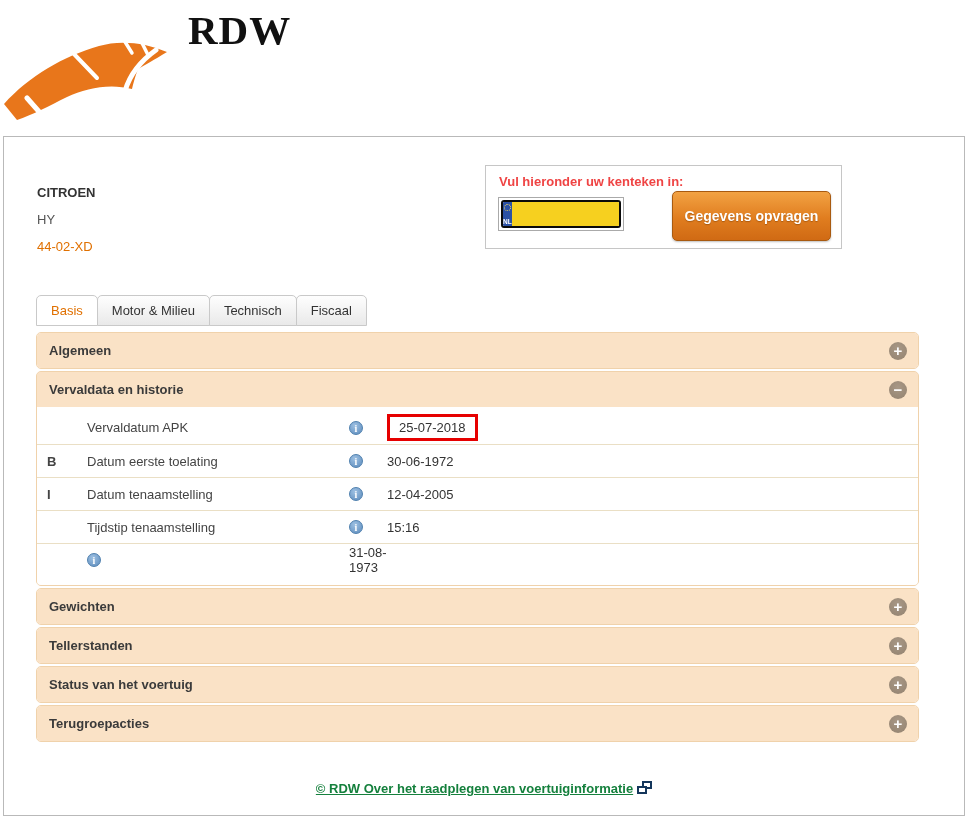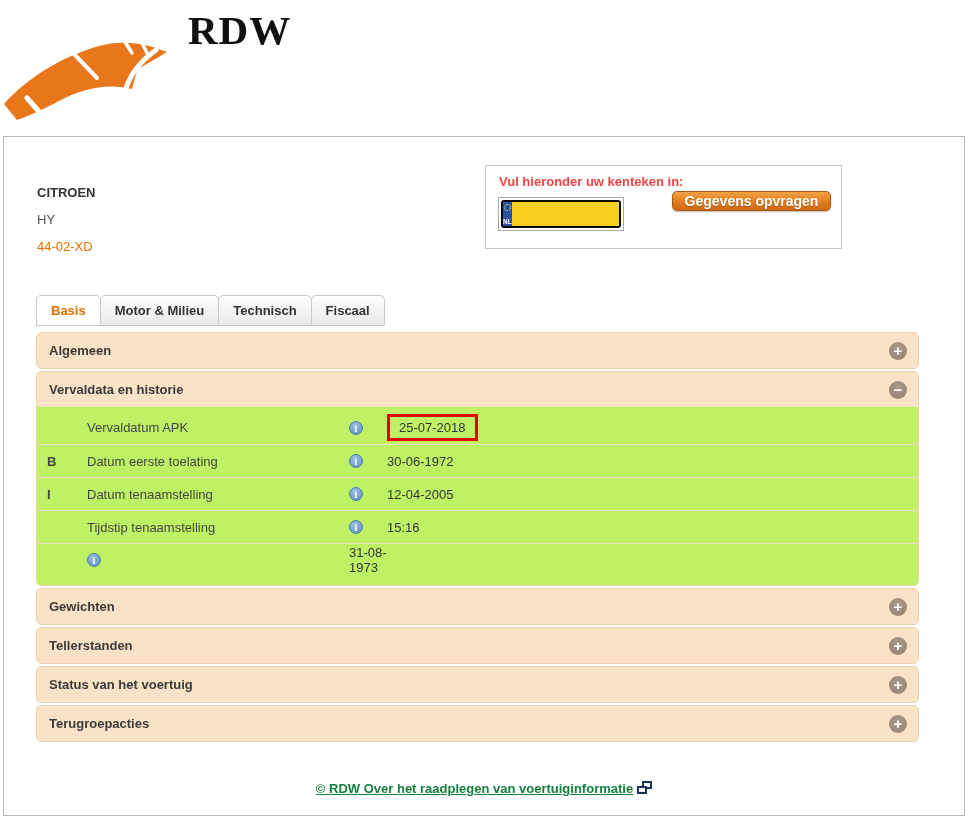--- a/index.html
+++ b/index.html
@@ -52,58 +52,58 @@
     padding:2px 0 1px;
   }
   .eu-stars { width:7px; height:7px; border:1px dotted #f0d35a; border-radius:50%; }
   .plate-eu .cc { font-size:6.5px; font-weight:bold; line-height:7px; }
   .plate-input {
     flex:1; border:0; outline:none; background:#f6d01f;
     font-family:"Liberation Sans", sans-serif; font-size:15px; font-weight:bold; color:#111;
     padding:0 4px;
   }
   .submit-btn {
-    position:absolute; left:186px; top:25px; width:159px; height:20px;
+    position:absolute; left:186px; top:25px; width:159px; height:50px;
     background:linear-gradient(#f2a243, #e07d1f 55%, #d06a14);
     border:1px solid #a85a10; border-radius:5px;
     color:#fff; font-weight:bold; font-size:14px;
     font-family:"Liberation Sans", sans-serif;
     text-shadow:0 1px 1px rgba(120,60,0,.5);
     box-shadow:0 1px 2px rgba(0,0,0,.25);
     cursor:pointer;
   }
 
   
   .tabs { position:absolute; left:32px; top:158px; display:flex; }
   .tab {
     height:31px; padding:0 14px; display:flex; align-items:center;
     border:1px solid #c9c9c9; border-radius:5px 5px 0 0;
     background:linear-gradient(#fefefe, #e9e9e9);
-    font-weight:bold; color:#333; cursor:pointer; margin-right:-1px;
+    font-weight:normal; color:#333; cursor:pointer; margin-right:-1px;
   }
   .tab.active { background:#fff; color:#e07000; z-index:2; }
 
   
   .accordion { position:absolute; left:32px; top:195px; width:883px; }
   .panel {
     background:#fae2c6; border:1px solid #f0d2ab; border-radius:5px;
     margin-bottom:2px; overflow:hidden;
   }
   .panel-header {
     height:35px; display:flex; align-items:center; justify-content:space-between;
     padding:0 11px 0 12px; cursor:pointer; background:#fae2c6;
   }
   .panel-title { font-weight:bold; color:#3a3a3a; }
   .toggle-icon {
     width:18px; height:18px; border-radius:50%;
     background:radial-gradient(circle at 50% 35%, #a89886, #93826f);
     color:#fff; font-size:15px; font-weight:bold; line-height:17px;
     text-align:center; flex:0 0 auto;
   }
-  .panel-body { background:#bef264; padding:4px 0 9px; }
+  .panel-body { background:#ffffff; padding:4px 0 9px; }
 
   .detail-row {
     display:grid; grid-template-columns:40px 262px 38px auto;
     align-items:center; height:33px; padding-left:10px; color:#444;
   }
   .detail-row + .detail-row { border-top:1px solid #eadfc5; }
   .row-prefix { font-weight:bold; }
   .info-icon {
     width:14px; height:14px; border-radius:50%;
     background:radial-gradient(circle at 40% 30%, #9dc0e2, #5d8cbd);

